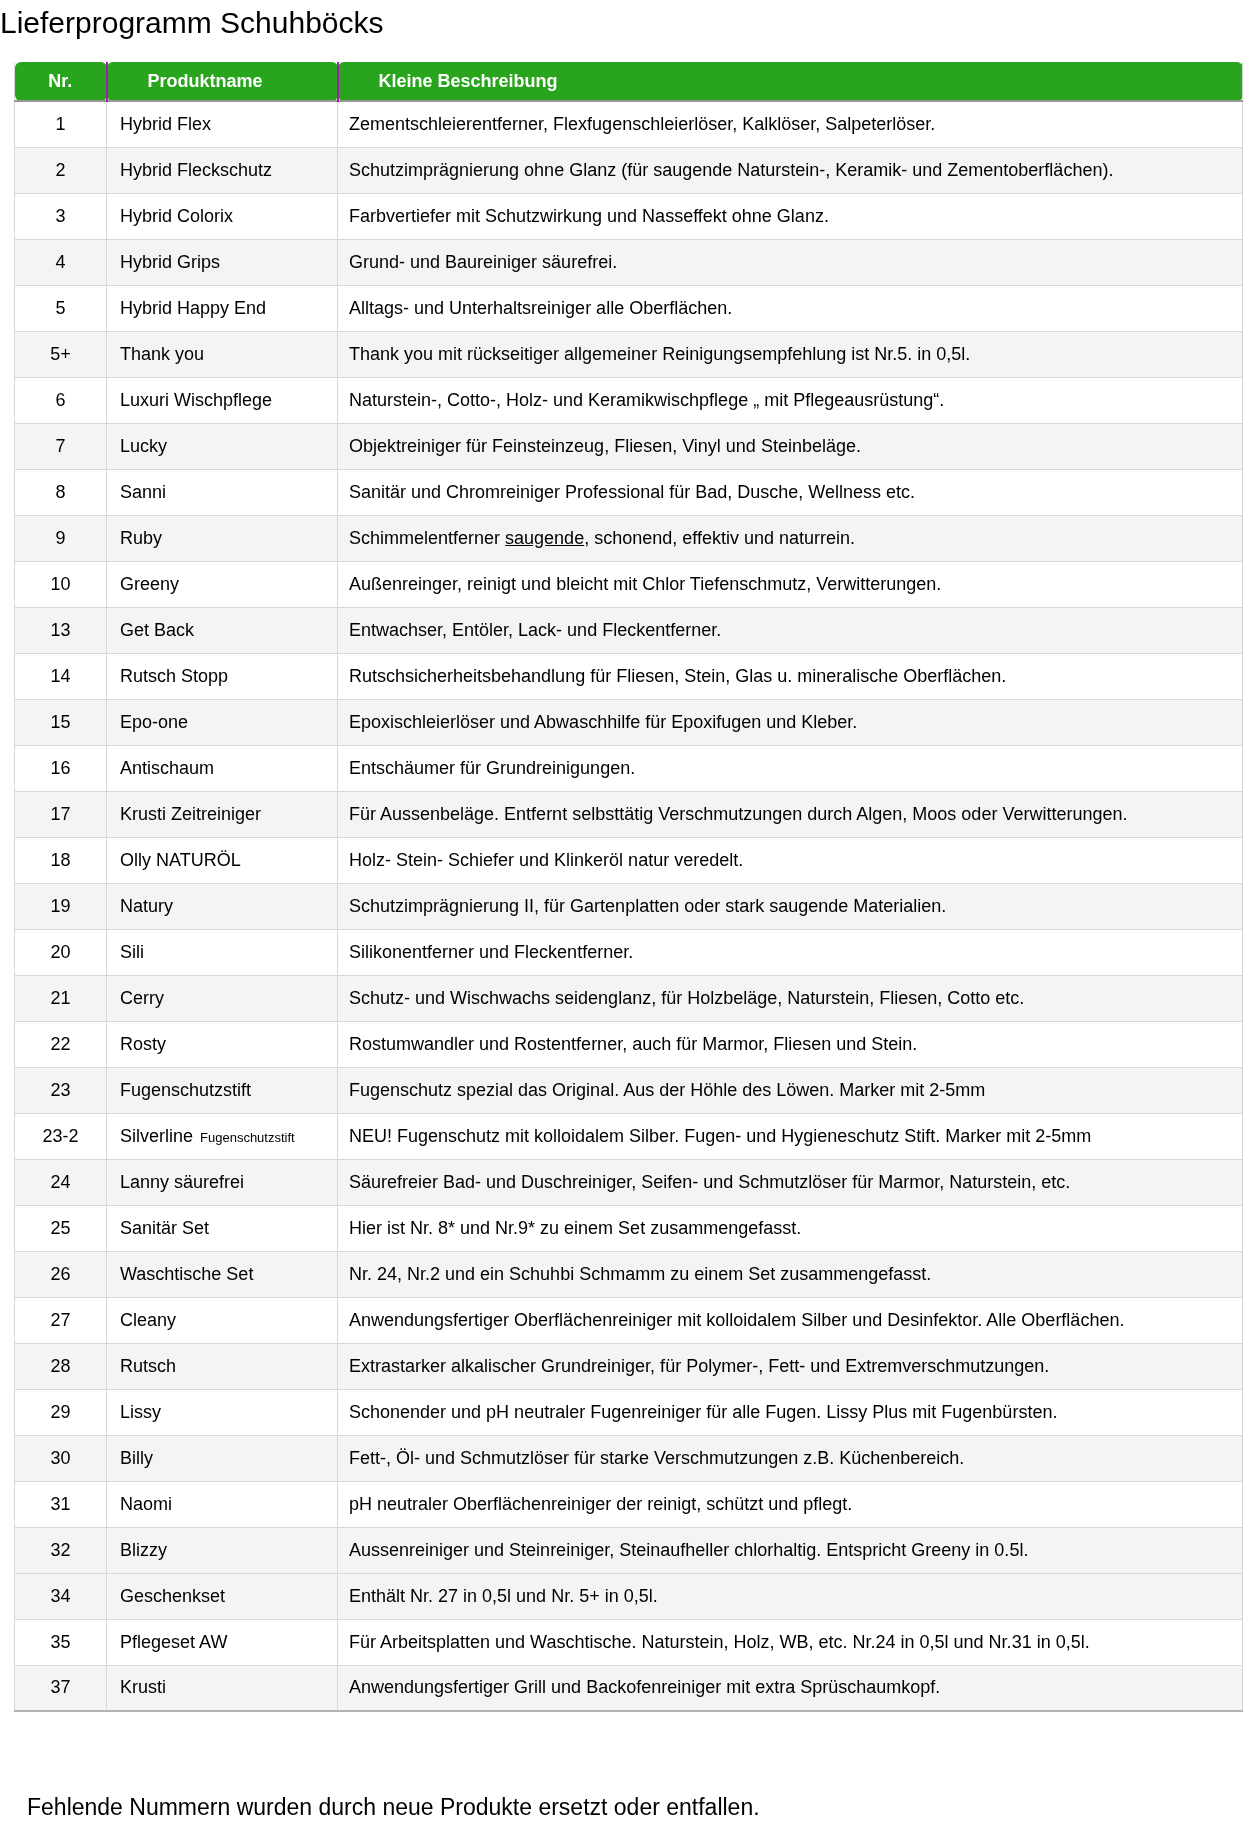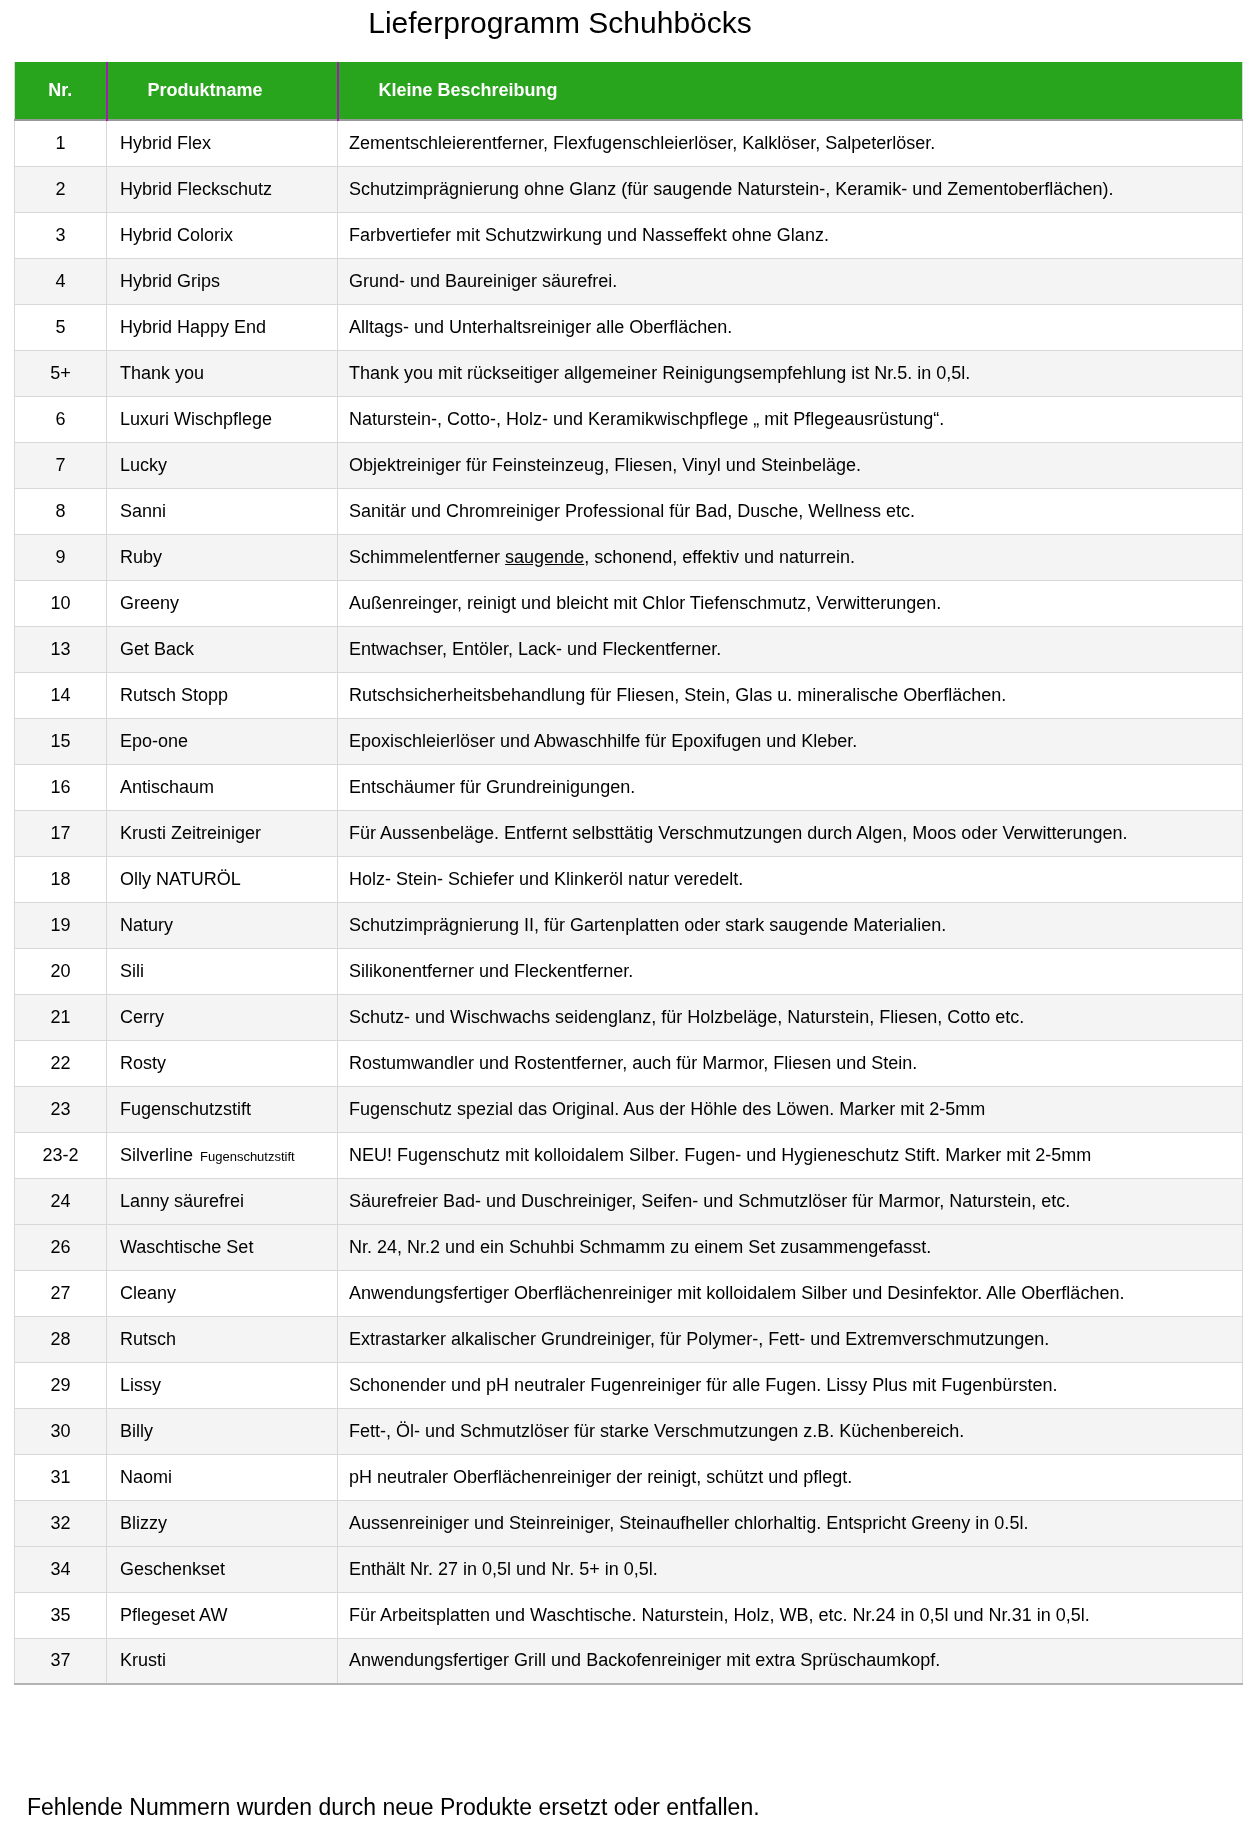--- a/index.html
+++ b/index.html
@@ -8,44 +8,44 @@
     width: 1254px; height: 1842px;
     position: relative;
     font-family: "Liberation Sans", sans-serif;
     color: #000000;
     overflow: hidden;
   }
   .title {
     position: absolute;
     left: 0; top: 6px;
     width: 1120px;
-    text-align: center;
     font-size: 30px;
     font-weight: 400;
     color: #000000;
   }
   table.products {
     position: absolute;
     left: 14px; top: 62px;
     width: 1228px;
     border-collapse: collapse;
     table-layout: fixed;
     border-left: 1px solid #d8d8d8;
     border-right: 1px solid #d8d8d8;
     border-bottom: 2px solid #b3b3b3;
   }
   thead th {
     background: #28a51d;
     color: #ffffff;
     font-size: 18px;
     font-weight: 700;
-    height: 58px;
+    height: 39px;
     text-align: left;
     padding-left: 12px;
     vertical-align: middle;
+    border-radius: 6px;
   }
   thead th.nr { text-align: center; padding-left: 0; }
   thead th + th { border-left: 2px solid #a21caf; padding-left: 40px; }
   tbody td {
     font-size: 18px;
     height: 46px;
     vertical-align: middle;
     border-top: 1px solid #d8d8d8;
     background: #ffffff;
     white-space: nowrap;
@@ -198,20 +198,25 @@
       <tr>
         <td class="nr">23-2</td>
         <td class="name"><span>Silverline</span><span class="name-small">Fugenschutzstift</span></td>
         <td class="desc">NEU! Fugenschutz mit kolloidalem Silber. Fugen- und Hygieneschutz Stift. Marker mit 2-5mm</td>
       </tr>
       <tr class="alt">
         <td class="nr">24</td>
         <td class="name"><span>Lanny säurefrei</span></td>
         <td class="desc">Säurefreier Bad- und Duschreiniger, Seifen- und Schmutzlöser für Marmor, Naturstein, etc.</td>
       </tr>
+      <tr>
+        <td class="nr">25</td>
+        <td class="name"><span>Sanitär Set</span></td>
+        <td class="desc">Hier ist Nr. 8* und Nr.9* zu einem Set zusammengefasst.</td>
+      </tr>
       <tr class="alt">
         <td class="nr">26</td>
         <td class="name"><span>Waschtische Set</span></td>
         <td class="desc">Nr. 24, Nr.2 und ein Schuhbi Schmamm zu einem Set zusammengefasst.</td>
       </tr>
       <tr>
         <td class="nr">27</td>
         <td class="name"><span>Cleany</span></td>
         <td class="desc">Anwendungsfertiger Oberflächenreiniger mit kolloidalem Silber und Desinfektor. Alle Oberflächen.</td>
       </tr>

